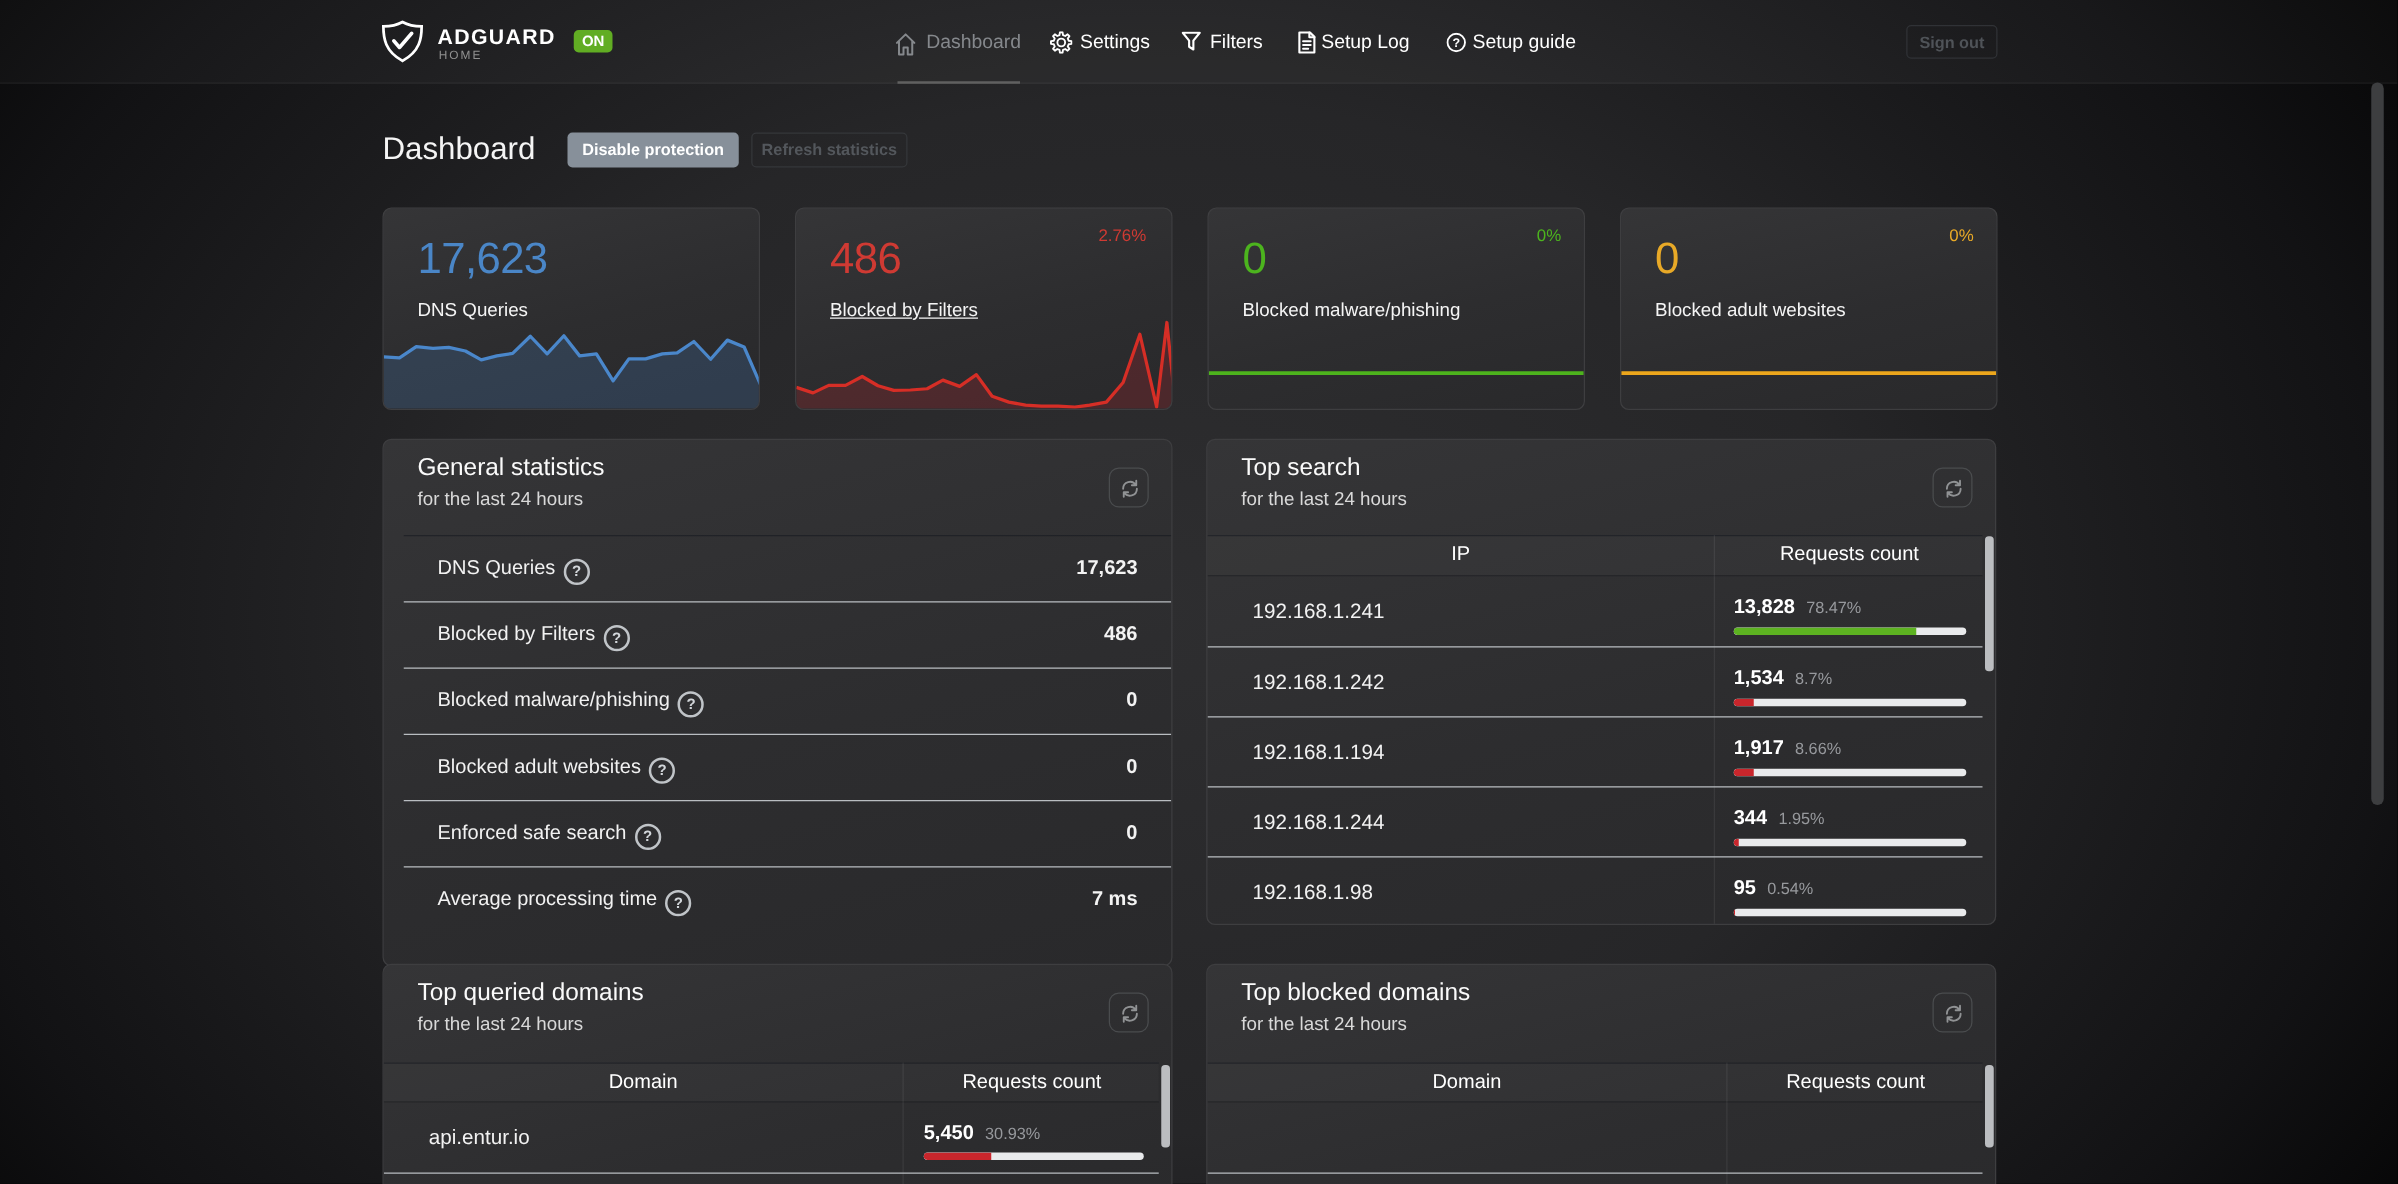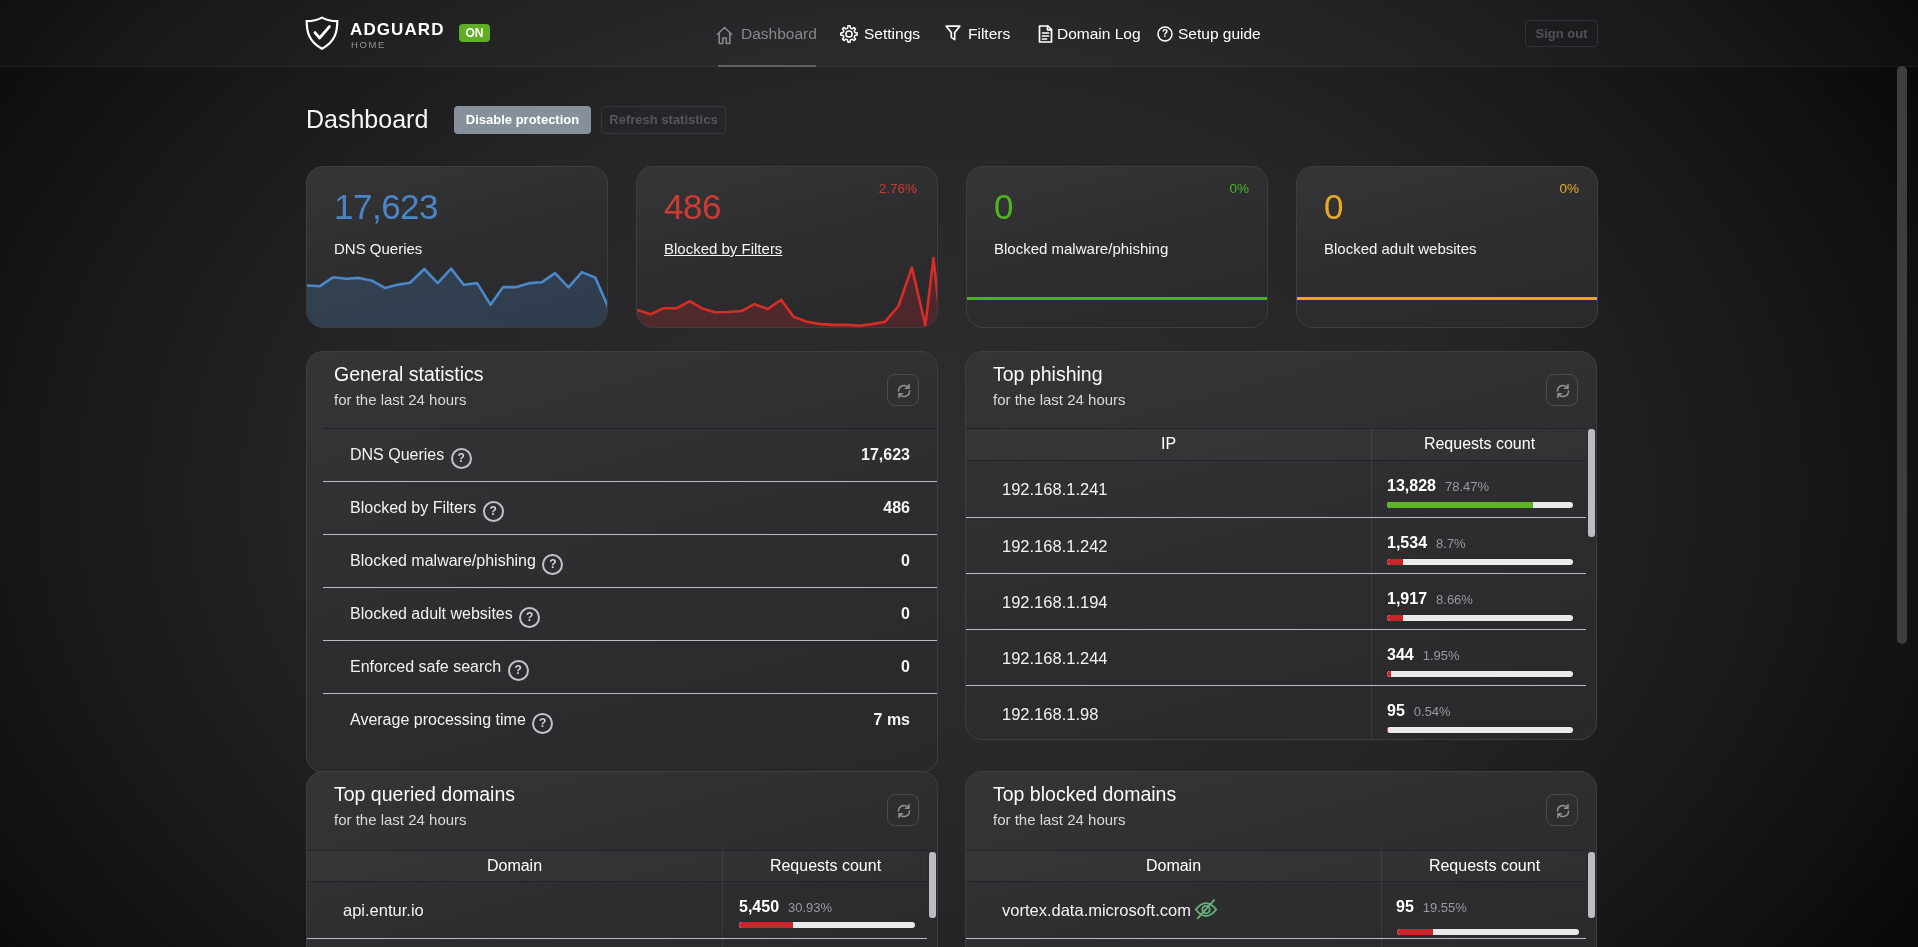--- a/index.html
+++ b/index.html
@@ -15,21 +15,21 @@
 #onbadge { position:absolute; left:459px; top:24px; width:31px; height:18px; background:#61ad23; border-radius:4px;
   color:#fff; font-size:12px; font-weight:bold; text-align:center; line-height:18px; }
 #signout { position:absolute; left:1525px; top:20px; width:73px; height:27px; border:1px solid #303236; border-radius:4px;
   color:#4f5358; font-size:13px; font-weight:bold; text-align:center; line-height:25px; }
 #underline { position:absolute; left:718px; top:65px; width:98px; height:2px; background:#606060; }
 #pagetitle { position:absolute; left:306px; top:104px; font-size:25px; line-height:30px; color:#f5f5f5; }
 .btn { position:absolute; top:106px; height:28px; border-radius:4px; font-size:13px; font-weight:bold; text-align:center; line-height:28px; }
 #btn1 { left:454px; width:137px; background:#87909a; color:#fff; }
 #btn2 { left:601px; width:125px; border:1px solid #35373a; color:#53575c; line-height:26px; }
 .card { position:absolute; background:linear-gradient(165deg,#353537 0%,#2d2d2f 55%,#29292b 100%);
-  border:1px solid #3e3e40; border-radius:17px; }
+  border:1px solid #3e3e40; border-radius:7px; }
 .scard { top:166px; width:302px; height:162px; overflow:hidden; }
 .snum { position:absolute; left:27px; top:21px; font-size:35px; line-height:37px; letter-spacing:-0.5px; }
 .spct { position:absolute; top:14px; font-size:13.5px; line-height:16px; }
 .slabel { position:absolute; left:27px; top:73px; font-size:15px; line-height:18px; color:#f5f5f5; }
 .schart { position:absolute; left:0; bottom:0; width:300px; height:162px; }
 .flatline { position:absolute; left:0; width:300px; height:2.5px; top:130px; }
 .bigcard { overflow:hidden; }
 .ctitle { position:absolute; left:27px; top:9px; font-size:19.5px; line-height:26px; color:#fafafa; }
 .csub { position:absolute; left:27px; top:39px; font-size:15px; line-height:18px; color:#d9d9d9; }
 .refbtn { position:absolute; right:18px; top:22px; width:32px; height:32px; border:1px solid #4a4c4e; border-radius:8px; }
@@ -79,21 +79,21 @@
 </svg>
 <div class="navtxt" style="left:864px;">Settings</div>
 <svg class="navicon" style="left:945px;top:25px;" width="16" height="17" viewBox="0 0 16 17">
  <path class="ico" d="M1.2 1.2 H14.8 L9.7 7.5 V14.6 L6.3 12.4 V7.5 Z"></path>
 </svg>
 <div class="navtxt" style="left:968px;">Filters</div>
 <svg class="navicon" style="left:1036px;top:24px;" width="19" height="20" viewBox="0 0 19 20">
  <path class="ico" d="M3.5 2 H12 L15.5 5.5 V18 H3.5 Z"></path>
  <path class="ico" d="M11.5 2 V5.8 H15.5 M6.5 9 H12.5 M6.5 12 H12.5 M6.5 15 H10.5" stroke-width="1.4"></path>
 </svg>
-<div class="navtxt" style="left:1057px;">Domain Log</div>
+<div class="navtxt" style="left:1057px;">Setup Log</div>
 <svg class="navicon" style="left:1157px;top:26px;" width="16" height="16" viewBox="0 0 16 16">
  <circle cx="8" cy="8" r="7" fill="none" stroke="#fff" stroke-width="1.5"></circle>
  <text x="8" y="11.4" font-size="10" font-weight="bold" fill="#fff" text-anchor="middle" font-family="Liberation Sans">?</text>
 </svg>
 <div class="navtxt" style="left:1178px;">Setup guide</div>
 <div id="signout">Sign out</div>
 
 <div id="pagetitle">Dashboard</div>
 <div class="btn" id="btn1">Disable protection</div>
 <div class="btn" id="btn2">Refresh statistics</div>
@@ -156,21 +156,21 @@
    <div class="gslabel">Enforced safe search <span class="qm">?</span></div>
       <div class="gsval">0</div>
     </div>
  <div class="gsrow" style="top:341px;">
    <div class="gslabel">Average processing time <span class="qm">?</span></div>
       <div class="gsval">7 ms</div>
     </div>
 </div>
 
 <div class="card bigcard" style="left:965px;top:351px;width:632px;height:389px;">
- <div class="ctitle">Top phishing</div>
+ <div class="ctitle">Top search</div>
  <div class="csub">for the last 24 hours</div>
  <div class="refbtn">
       <svg width="22" height="22" viewBox="0 0 22 22">
   <path d="M5.5 11 a5.5 5.5 0 0 1 10.2-2.9 M16 4.6 V8.2 H12.5 M16.5 11 a5.5 5.5 0 0 1 -10.2 2.9 M6 17.4 V13.8 H9.5" fill="none" stroke="#909294" stroke-width="1.5" stroke-linecap="round" stroke-linejoin="round"></path>
  </svg>
     </div>
  <div class="thead" style="top:76px;">
       <div class="thc" style="left:0;width:405px;">IP</div>
       <div class="thc" style="left:405px;width:217px;">Requests count</div>
     </div>
@@ -243,28 +243,16 @@
  <div class="refbtn">
       <svg width="22" height="22" viewBox="0 0 22 22">
   <path d="M5.5 11 a5.5 5.5 0 0 1 10.2-2.9 M16 4.6 V8.2 H12.5 M16.5 11 a5.5 5.5 0 0 1 -10.2 2.9 M6 17.4 V13.8 H9.5" fill="none" stroke="#909294" stroke-width="1.5" stroke-linecap="round" stroke-linejoin="round"></path>
  </svg>
     </div>
  <div class="thead" style="top:78px;height:32px;">
       <div class="thc" style="left:0;width:415px;">Domain</div>
       <div class="thc" style="left:415px;width:207px;">Requests count</div>
     </div>
  <div class="vdiv" style="left:415px;top:78px;height:162px;"></div>
- <div class="drow first" style="top:110px;">
-   <div class="dname">vortex.data.microsoft.com</div>
-     <svg style="position:absolute;left:227px;top:14px;" width="26" height="26" viewBox="0 0 23 23">
-      <path d="M2.5 12 C5.7 7.8 9.3 6.3 11.5 6.3 C13.7 6.3 17.3 7.8 20.5 12 C17.3 16.2 13.7 17.7 11.5 17.7 C9.3 17.7 5.7 16.2 2.5 12 Z" fill="none" stroke="#68b17a" stroke-width="1.6"></path>
-      <circle cx="11.5" cy="12" r="3.3" fill="none" stroke="#68b17a" stroke-width="1.6"></circle>
-      <path d="M4.2 19.8 L18.6 3.6" stroke="#68b17a" stroke-width="1.6" stroke-linecap="round"></path>
-     </svg>
-   <div class="dvals" style="left:430px;"><span class="dnum">95</span><span class="dpct">19.55%</span></div>
-   <div class="dbar" style="left:431px;top:47px;width:182px;">
-        <div class="dfill red" style="width:19.55%;"></div>
-      </div>
- </div>
  <div class="drow" style="top:166px;"></div>
  <div class="sthumb" style="right:1px;top:80px;height:66px;"></div>
 </div>
 <div id="pgthumb"></div>
 
 </body></html>

